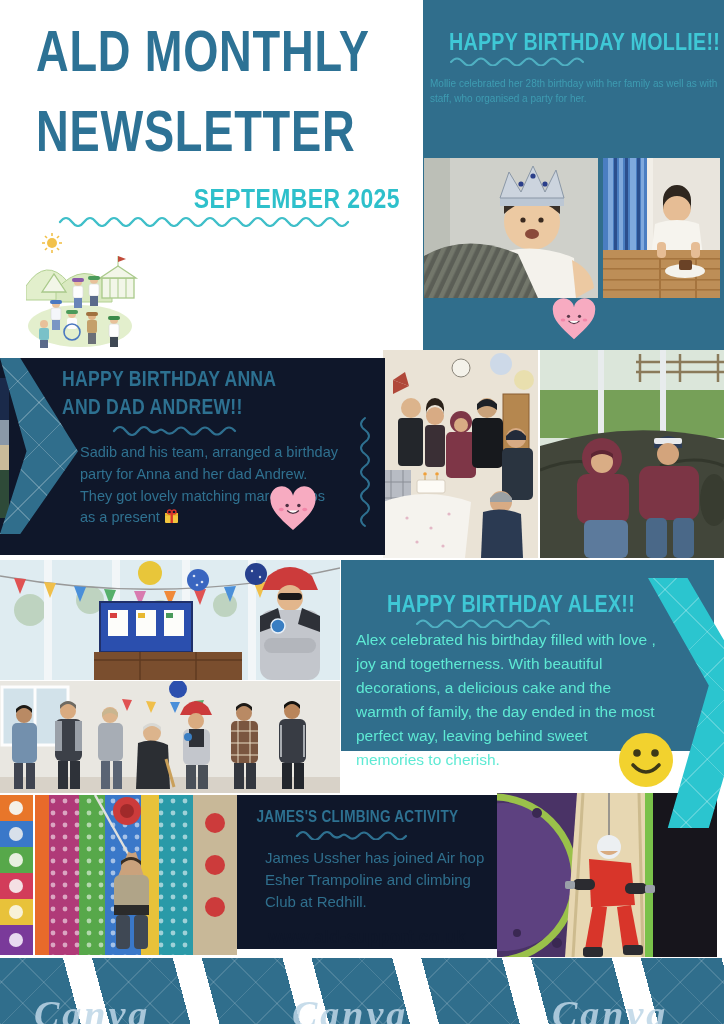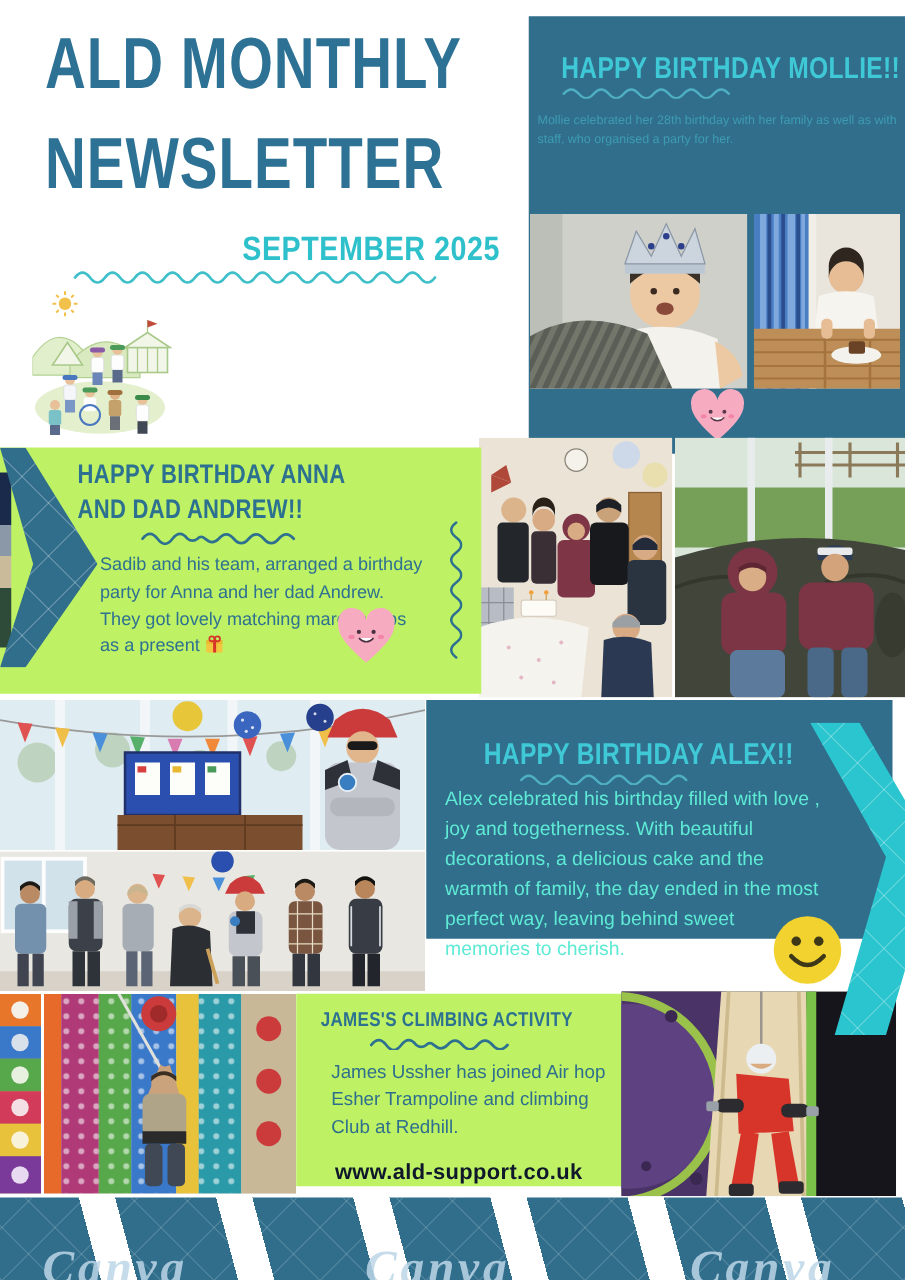--- a/index.html
+++ b/index.html
@@ -10,25 +10,25 @@
   
   .title{position:absolute;left:36px;color:#2d7295;font-weight:800;font-size:58px;line-height:1;
          letter-spacing:1px;transform:scaleX(.78);transform-origin:left top;white-space:nowrap;}
   .title1{top:22px;} .title2{top:102px;}
   .issue-date{position:absolute;left:120px;top:184px;width:280px;text-align:right;color:#2ec0cb;
          font-weight:800;font-size:27px;letter-spacing:.5px;transform:scaleX(.85);transform-origin:right top;}
   .intro{position:absolute;left:150px;top:236px;width:274px;font-size:15.5px;line-height:1.52;color:#4a809b;}
 
   
   .box-dark{background:#306e8c;}
-  .box-teal{background:#bef264;}
+  .box-teal{background:#0f172a;}
   .sec-head{font-weight:800;letter-spacing:.3px;transform:scaleX(.82);transform-origin:left top;line-height:1.3;}
   .teal-head{color:#3fc8d6;} .dark-head{color:#2d7191;}
 
-  .mollie-box{left:423px;top:13px;width:301px;height:350px;}
+  .mollie-box{left:423px;top:0;width:301px;height:350px;}
   .mollie-head{position:absolute;left:26px;top:26px;font-size:24px;white-space:nowrap;}
   .mollie-body{position:absolute;left:7px;top:76px;width:290px;font-size:10px;line-height:1.5;color:#3e9cb2;}
   .mollie-photos{position:absolute;left:1px;top:158px;width:299px;display:flex;gap:5px;}
 
   .anna-box{left:0;top:358px;width:385px;height:197px;}
   .anna-head{position:absolute;left:62px;top:8px;width:312px;font-size:21.5px;}
   .anna-body{position:absolute;left:80px;top:84px;width:262px;font-size:14.5px;line-height:1.5;color:#2f7190;}
   .alex-box{left:341px;top:560px;width:373px;height:191px;}
   .alex-head{position:absolute;left:46px;top:28px;font-size:24px;white-space:nowrap;}
   .alex-body{position:absolute;left:15px;top:68px;width:302px;font-size:15.5px;line-height:1.55;color:#5eead4;}

